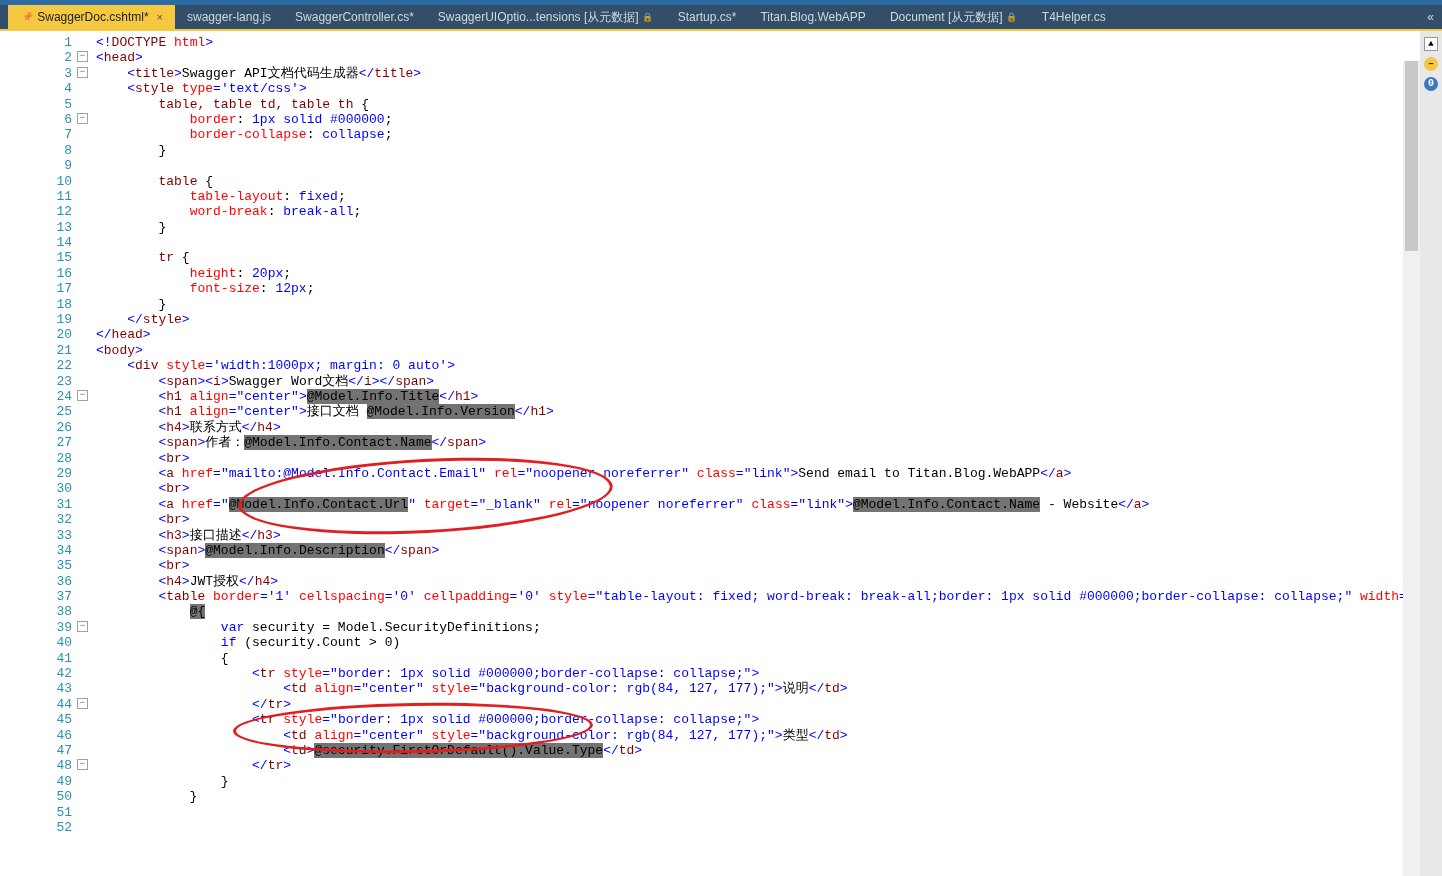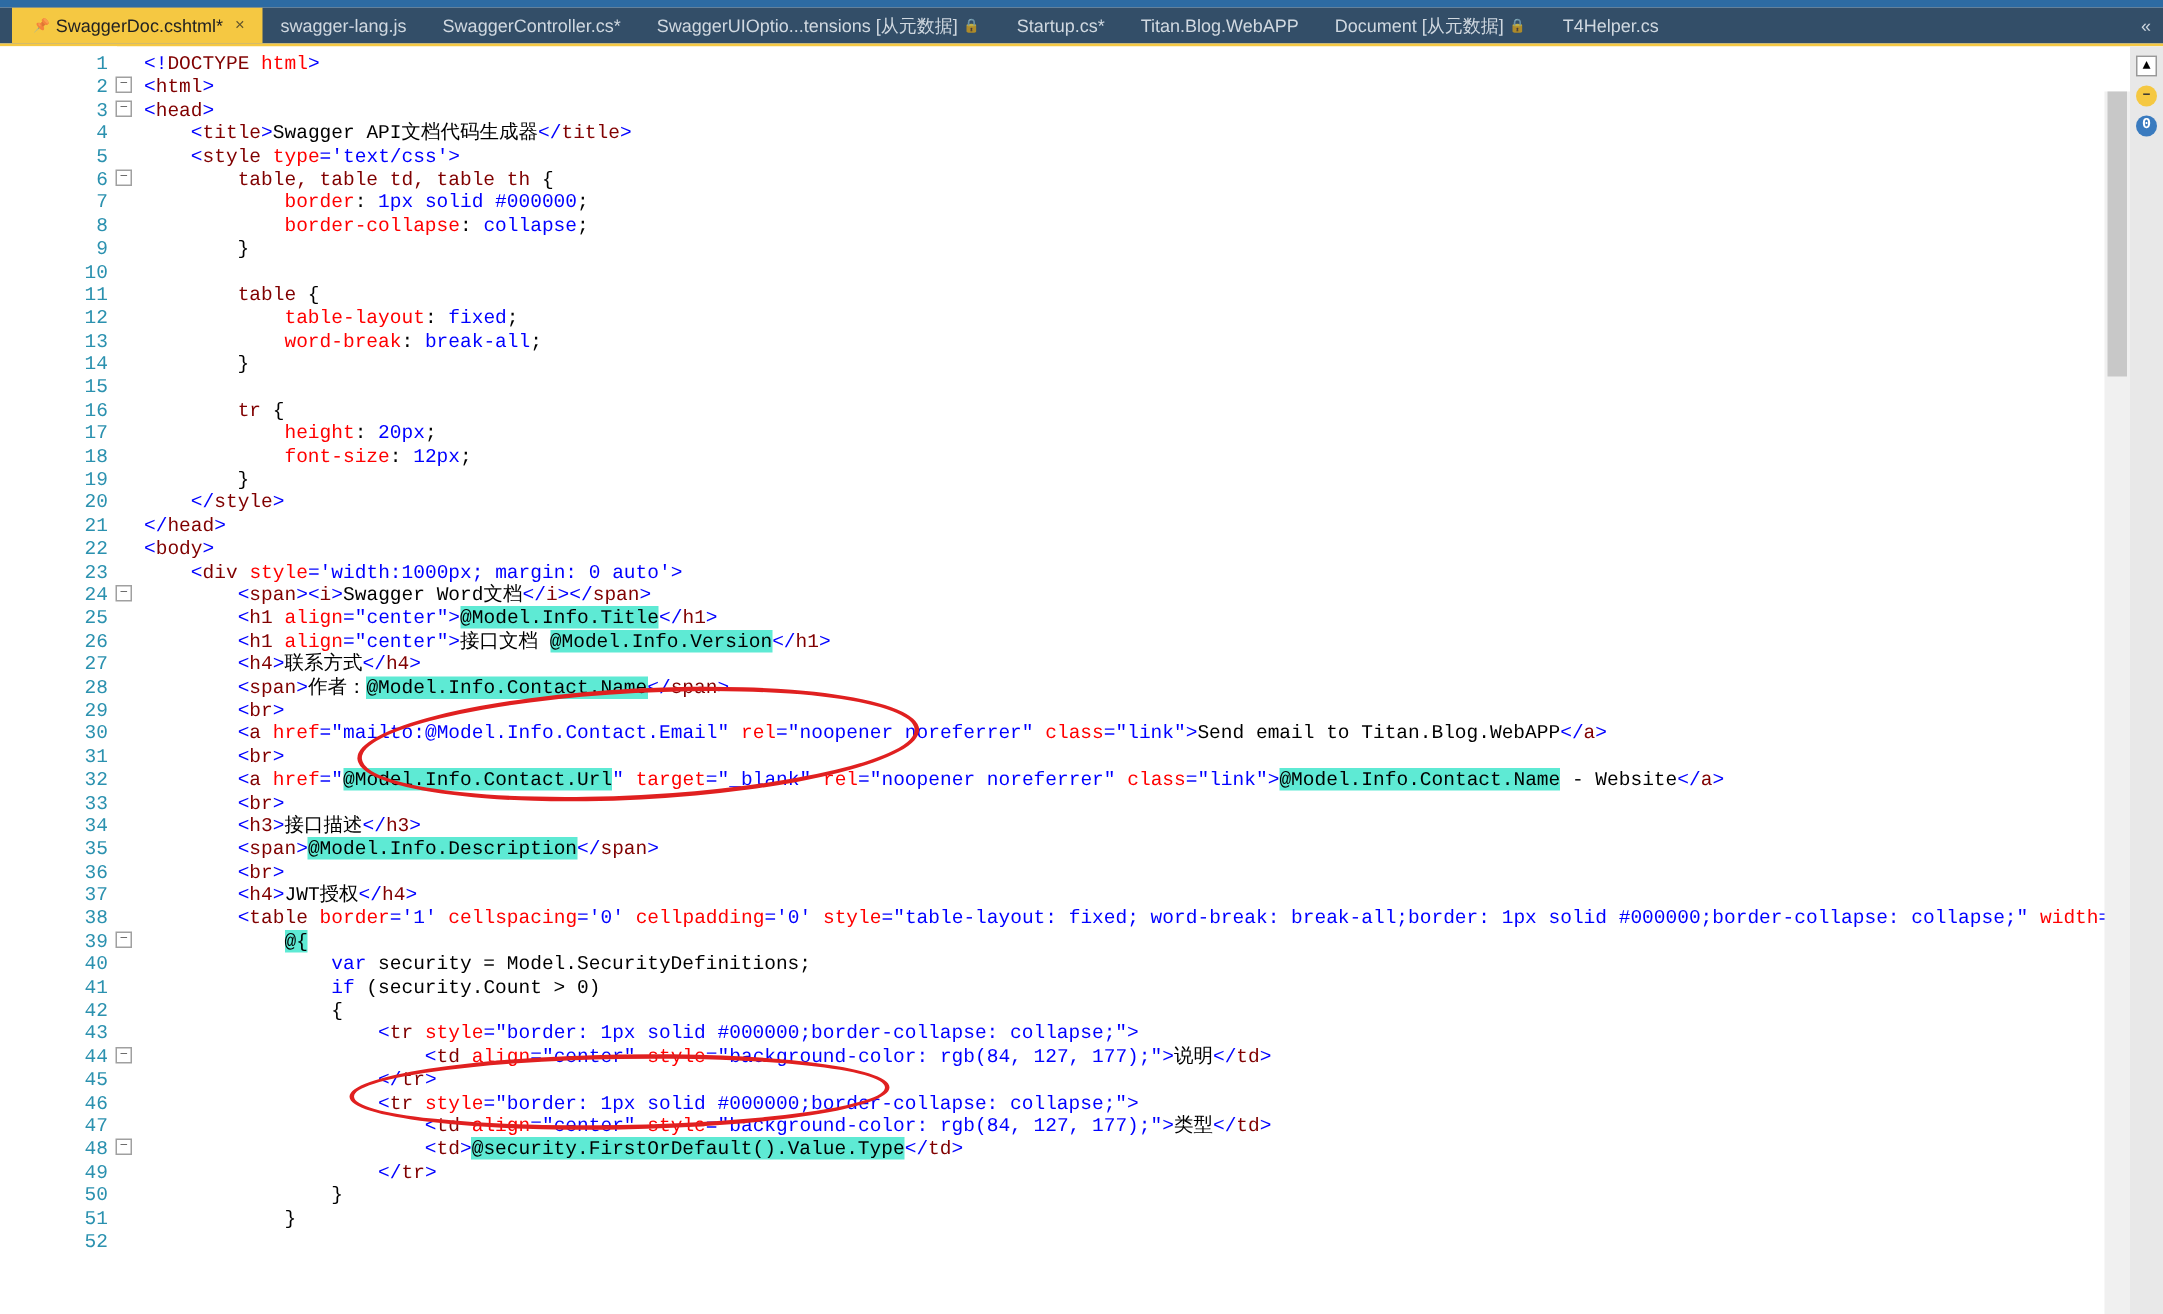--- a/index.html
+++ b/index.html
@@ -19,21 +19,21 @@
 .gutter .ln { height:15.4px; line-height:15.4px; padding-right:6px; position:relative; }
 .fold { position:absolute; right:-10px; top:1px; width:11px; height:11px; border:1px solid #a0a0a0; color:#666; font-size:9px; line-height:9px; text-align:center; background:#fff; cursor:pointer; }
 .code { flex:1; padding-top:4px; padding-left:18px; overflow:hidden; position:relative; }
 .line { height:15.4px; line-height:15.4px; white-space:pre; }
 .tag-b { color:#0000ff; } 
 .tag-n { color:#800000;text-align:center; } 
 .attr { color:#ff0000; }
 .val  { color:#0000ff; }
 .eq   { color:#0000ff; }
 .txt  { color:#000; }
-.razor{ background:#5eead4; color:#000; }
+.razor{ background:#737373; color:#000; }
 .kw   { color:#0000ff; }
 .link { color:#0000ff; }
 .cssprop { color:#ff0000; }
 .cssval  { color:#0000ff; }
 .csssel  { color:#800000;margin-top:32px; }
 .docdecl { color:#0000ff; }
 .indic-col { position:absolute; right:0; top:0; width:18px; height:100%; }
 .indic { position:absolute; right:4px; width:10px; height:5px; background:#4caf50; }
 .rightrail { width:22px; background:#e8e8e8; display:flex; flex-direction:column; align-items:center; gap:6px; padding-top:6px; }
 .rail-up { width:14px; height:14px; border:1px solid #999; font-size:9px; text-align:center; line-height:12px; background:#fff; }
@@ -151,21 +151,20 @@
           <div class="indic" style="top: 660px;"></div>
           <div class="indic" style="top: 670px;"></div>
           <div class="indic" style="top: 700px;"></div>
           <div class="indic" style="top: 730px;"></div>
           <div class="indic" style="top: 780px;"></div>
           <div class="indic" style="top: 800px;"></div>
         </div>
       <div class="annot annot1"></div>
       <div class="annot annot2"></div>
     <div class="line"><span class="docdecl">&lt;!</span><span class="tag-n">DOCTYPE</span> <span class="attr">html</span><span class="docdecl">&gt;</span></div>
-        <div class="line"><span class="tag-b">&lt;</span><span class="tag-n">html</span><span class="tag-b">&gt;</span></div>
         <div class="line"><span class="tag-b">&lt;</span><span class="tag-n">head</span><span class="tag-b">&gt;</span></div>
         <div class="line">    <span class="tag-b">&lt;</span><span class="tag-n">title</span><span class="tag-b">&gt;</span><span class="txt">Swagger API文档代码生成器</span><span class="tag-b">&lt;/</span><span class="tag-n">title</span><span class="tag-b">&gt;</span></div>
         <div class="line">    <span class="tag-b">&lt;</span><span class="tag-n">style</span> <span class="attr">type</span><span class="eq">=</span><span class="val">'text/css'</span><span class="tag-b">&gt;</span></div>
         <div class="line">        <span class="csssel">table, table td, table th</span> {</div>
         <div class="line">            <span class="cssprop">border</span>: <span class="cssval">1px solid #000000</span>;</div>
         <div class="line">            <span class="cssprop">border-collapse</span>: <span class="cssval">collapse</span>;</div>
         <div class="line">        }</div>
         <div class="line"></div>
         <div class="line">        <span class="csssel">table</span> {</div>
         <div class="line">            <span class="cssprop">table-layout</span>: <span class="cssval">fixed</span>;</div>

